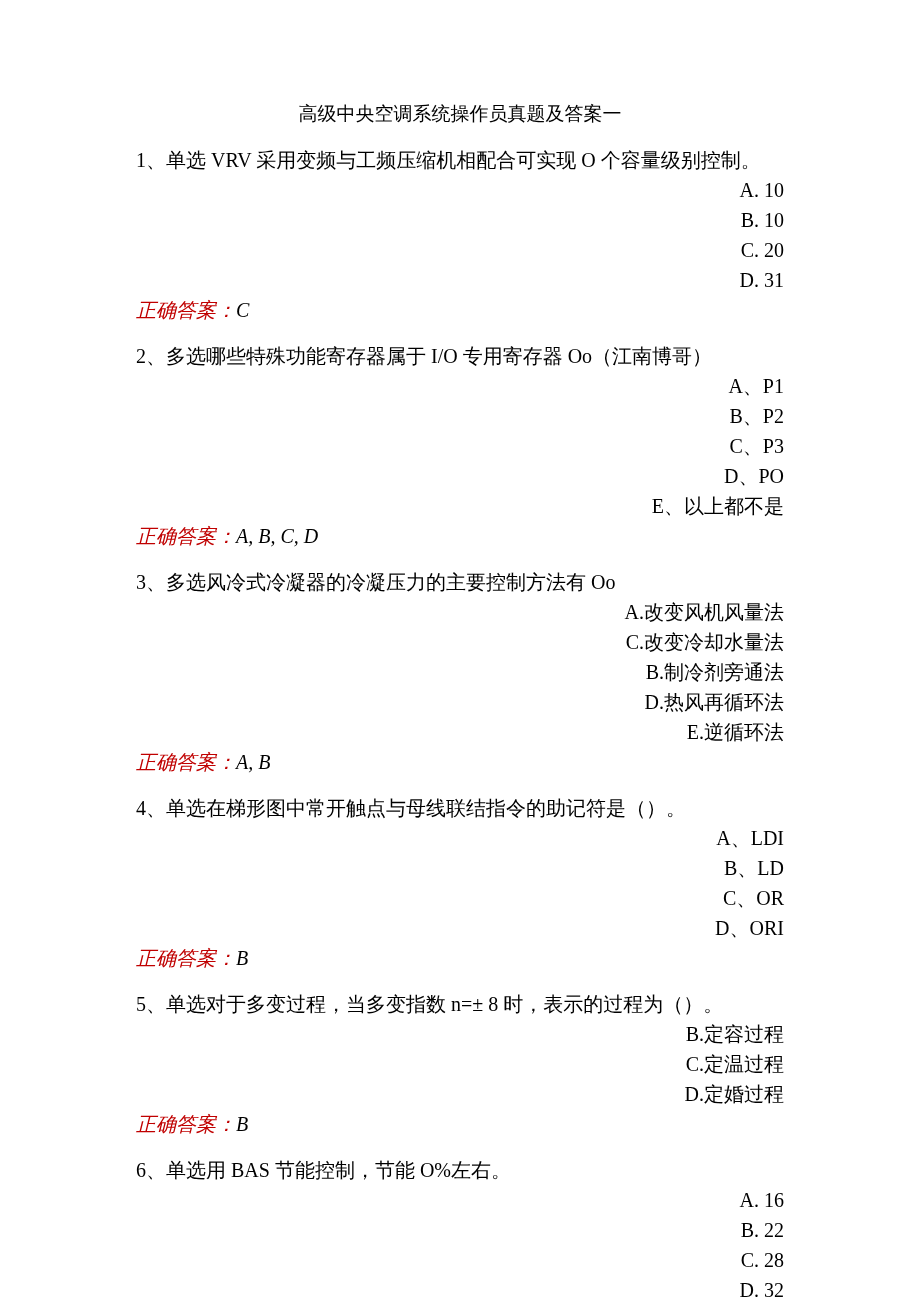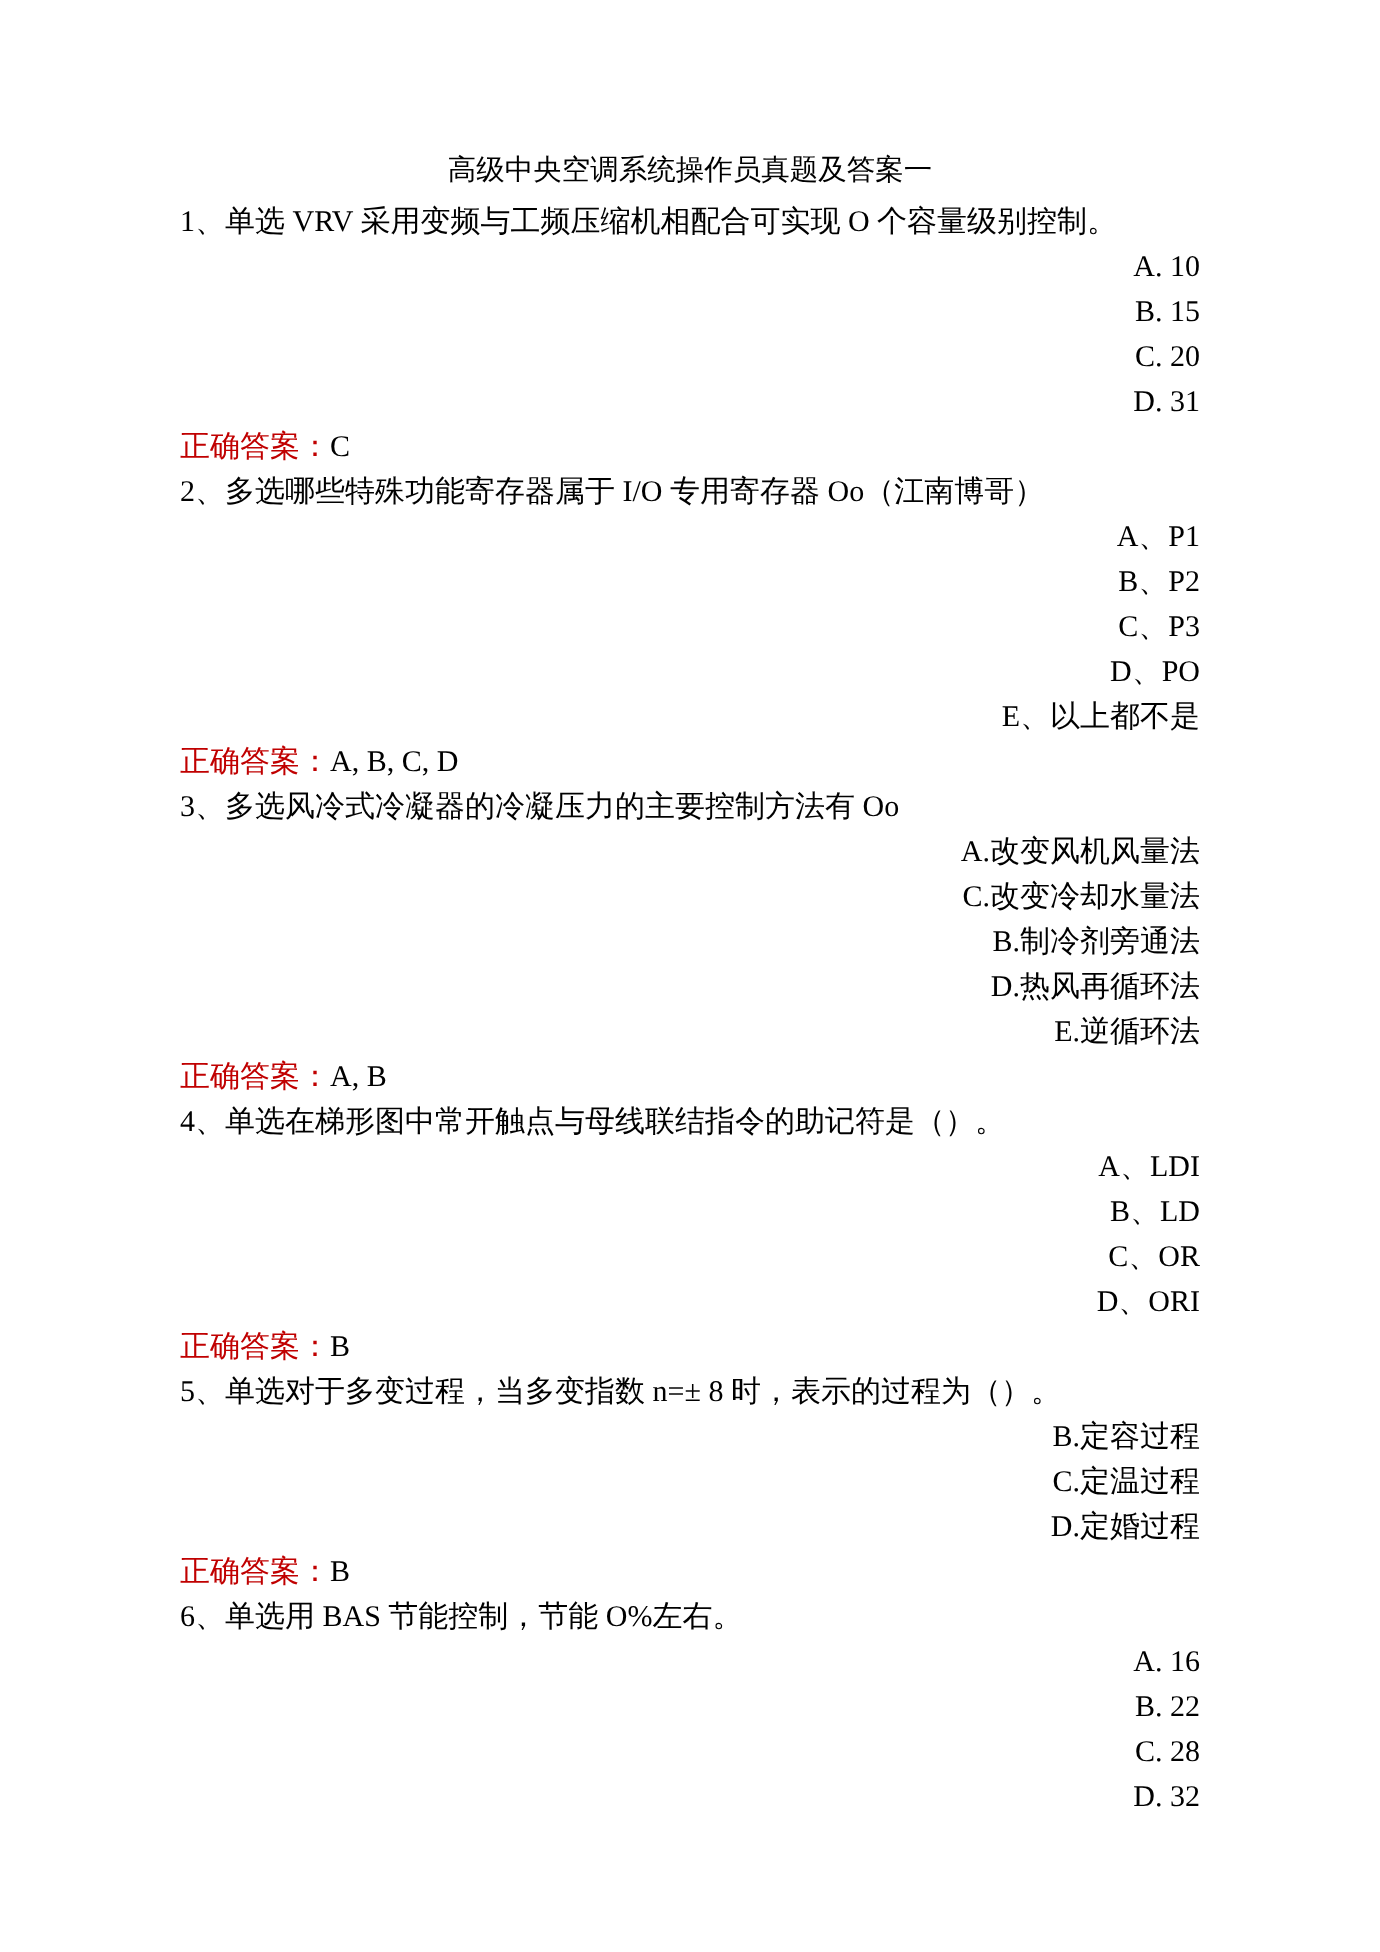--- a/index.html
+++ b/index.html
@@ -20,41 +20,42 @@
     }
     .question-prompt {
       margin: 0;
     }
     .option {
       margin: 0;
       text-align: right;
     }
     .answer {
       margin: 0;
+      font-style: italic;
     }
     .answer-label {
       color: #c00000;
     }
     .answer-value {
       color: #000;
     }
     .block {
-      margin: 0;
+      margin: 16px;
     }
   </style>
 </head>
 <body>
 
 <div class="title">高级中央空调系统操作员真题及答案一</div>
 
 <div id="questions-container">
     <div class="block">
       <div class="question-prompt">1、单选 VRV 采用变频与工频压缩机相配合可实现 O 个容量级别控制。</div>
       <div class="option">A. 10</div>
-      <div class="option">B. 15</div>
+      <div class="option">B. 10</div>
       <div class="option">C. 20</div>
       <div class="option">D. 31</div>
       <div class="answer"><span class="answer-label">正确答案：</span><span class="answer-value">C</span></div>
     </div>
     <div class="block">
       <div class="question-prompt">2、多选哪些特殊功能寄存器属于 I/O 专用寄存器 Oo（江南博哥）</div>
       <div class="option">A、P1</div>
       <div class="option">B、P2</div>
       <div class="option">C、P3</div>
       <div class="option">D、PO</div>

